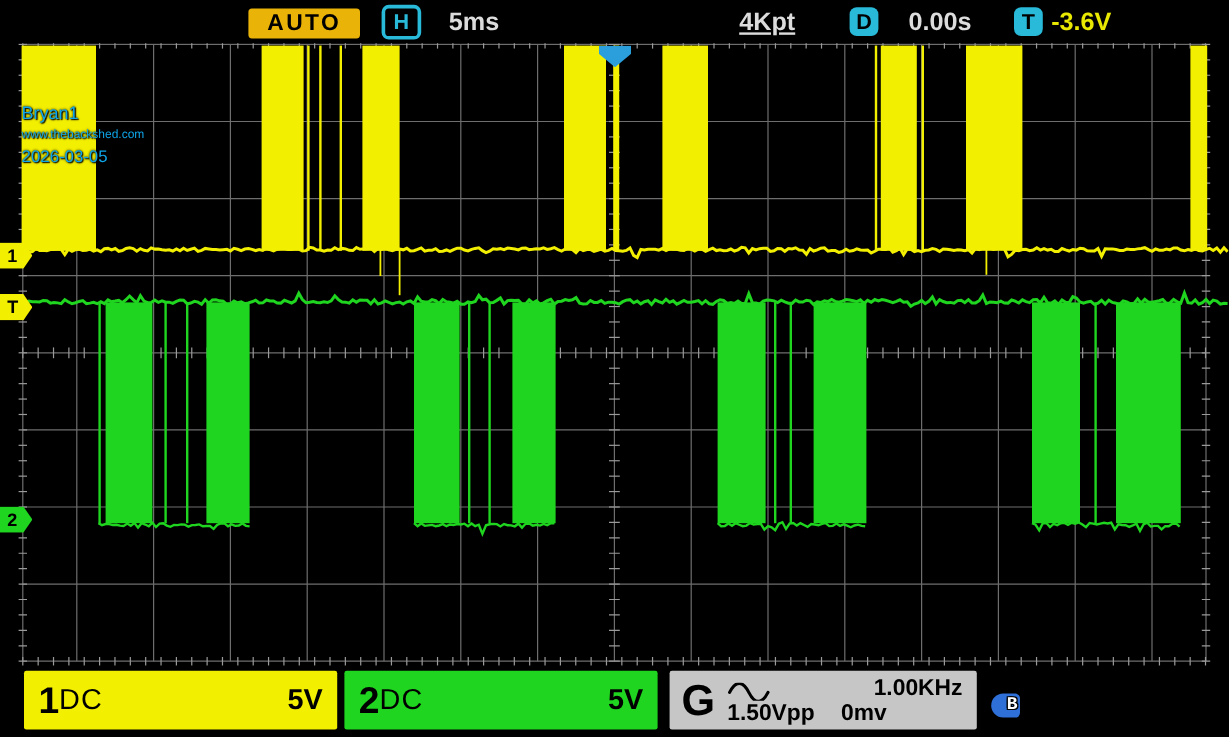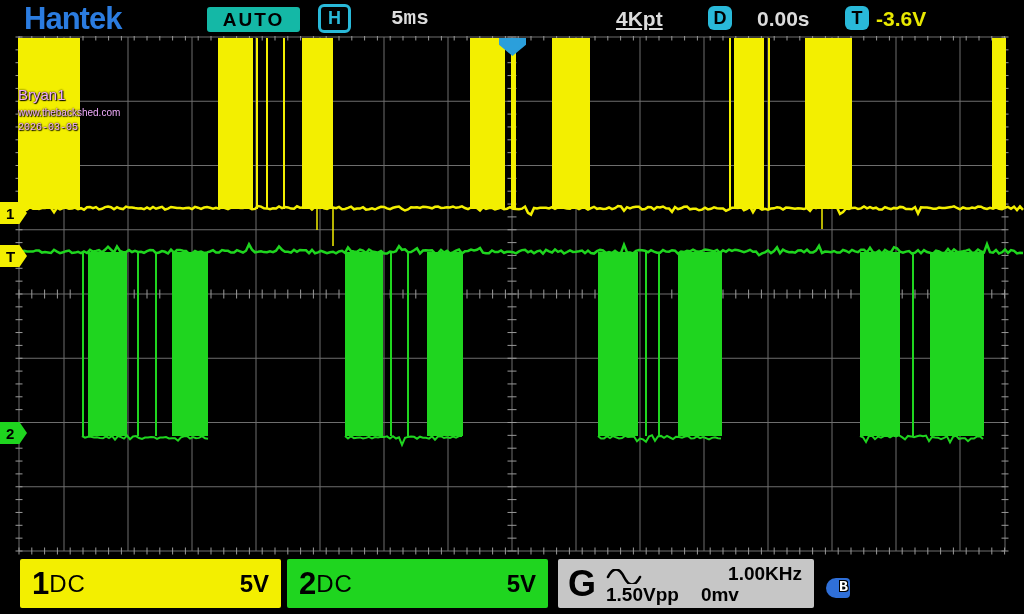--- a/index.html
+++ b/index.html
@@ -13,24 +13,24 @@
   .auto-badge{left:207px;top:7px;width:93px;height:25px;border-radius:3px;
     display:flex;align-items:center;justify-content:center;
     font-size:19px;font-weight:bold;color:#000;letter-spacing:2px;}
   .badge{display:flex;align-items:center;justify-content:center;font-weight:bold;border-radius:6px;}
   .h-badge{left:318px;top:4px;width:27px;height:23px;background:#000;font-size:18px;}
   .d-badge{left:708px;top:6px;width:24px;height:24px;font-size:18px;color:#000;}
   .t-badge{left:845px;top:6px;width:24px;height:24px;font-size:18px;color:#000;}
   .htext{top:7px;font-size:21px;font-weight:bold;color:#dcdcdc;}
 
   
-  .ovl{color:#f0abfc;text-shadow:1px 1px 1px #000,0 0 2px #000;z-index:20;}
+  .ovl{color:#0ea5e9;text-shadow:1px 1px 1px #000,0 0 2px #000;z-index:20;}
   .ovl1{left:18px;top:86px;font-size:15px;}
   .ovl2{left:18px;top:107px;font-size:10px;}
-  .ovl3{left:18px;top:122px;font-size:10px;font-family:Liberation Mono, monospace;}
+  .ovl3{left:18px;top:122px;font-size:14px;}
 
   
   .lmarker{left:0;width:27px;height:22px;z-index:25;
     clip-path:polygon(0 0,72% 0,100% 50%,72% 100%,0 100%);
     display:flex;align-items:center;padding-left:6px;box-sizing:border-box;
     font-size:15px;font-weight:bold;color:#000;}
   .tposmarker{left:499px;top:38px;width:27px;height:18px;z-index:24;
     clip-path:polygon(0 0,100% 0,100% 38%,50% 100%,0 38%);}
 
   
@@ -487,24 +487,23 @@
         <rect x="768" y="38" width="2" height="171" fill="#f3ef00"></rect>
         <rect x="805" y="38" width="47" height="171" fill="#f3ef00"></rect>
         <rect x="992" y="38" width="14" height="171" fill="#f3ef00"></rect>
         <line x1="317" y1="207" x2="317" y2="230" stroke="#f3ef00" stroke-width="1.5"></line>
         <line x1="333" y1="207" x2="333" y2="246" stroke="#f3ef00" stroke-width="1.5"></line>
         <line x1="822" y1="207" x2="822" y2="229" stroke="#f3ef00" stroke-width="1.5"></line>
       </g>
     </svg>
 
   <div id="header">
-    <div class="abs brand" style="color: rgb(43, 124, 224);">Hantek</div>
-    <div class="abs auto-badge" style="background: #14b8a6;">AUTO</div>
+    <div class="abs auto-badge" style="background: #eab308;">AUTO</div>
     <div class="abs badge h-badge" style="border: 3px solid rgb(41, 185, 217); color: rgb(41, 185, 217);">H</div>
-    <div class="abs htext" style="left:391px;font-family:Liberation Mono, monospace;">5ms</div>
+    <div class="abs htext" style="left:374px;">5ms</div>
     <div class="abs htext" style="left:616px;text-decoration:underline;">4Kpt</div>
     <div class="abs badge d-badge" style="background: rgb(41, 185, 217);">D</div>
     <div class="abs htext" style="left:757px;">0.00s</div>
     <div class="abs badge t-badge" style="background: rgb(41, 185, 217);">T</div>
     <div class="abs htext" id="trig-level" style="left: 876px; color: rgb(232, 232, 0);">-3.6V</div>
   </div>
 
   <div class="abs ovl ovl1">Bryan1</div>
   <div class="abs ovl ovl2">www.thebackshed.com</div>
   <div class="abs ovl ovl3">2026-03-05</div>

